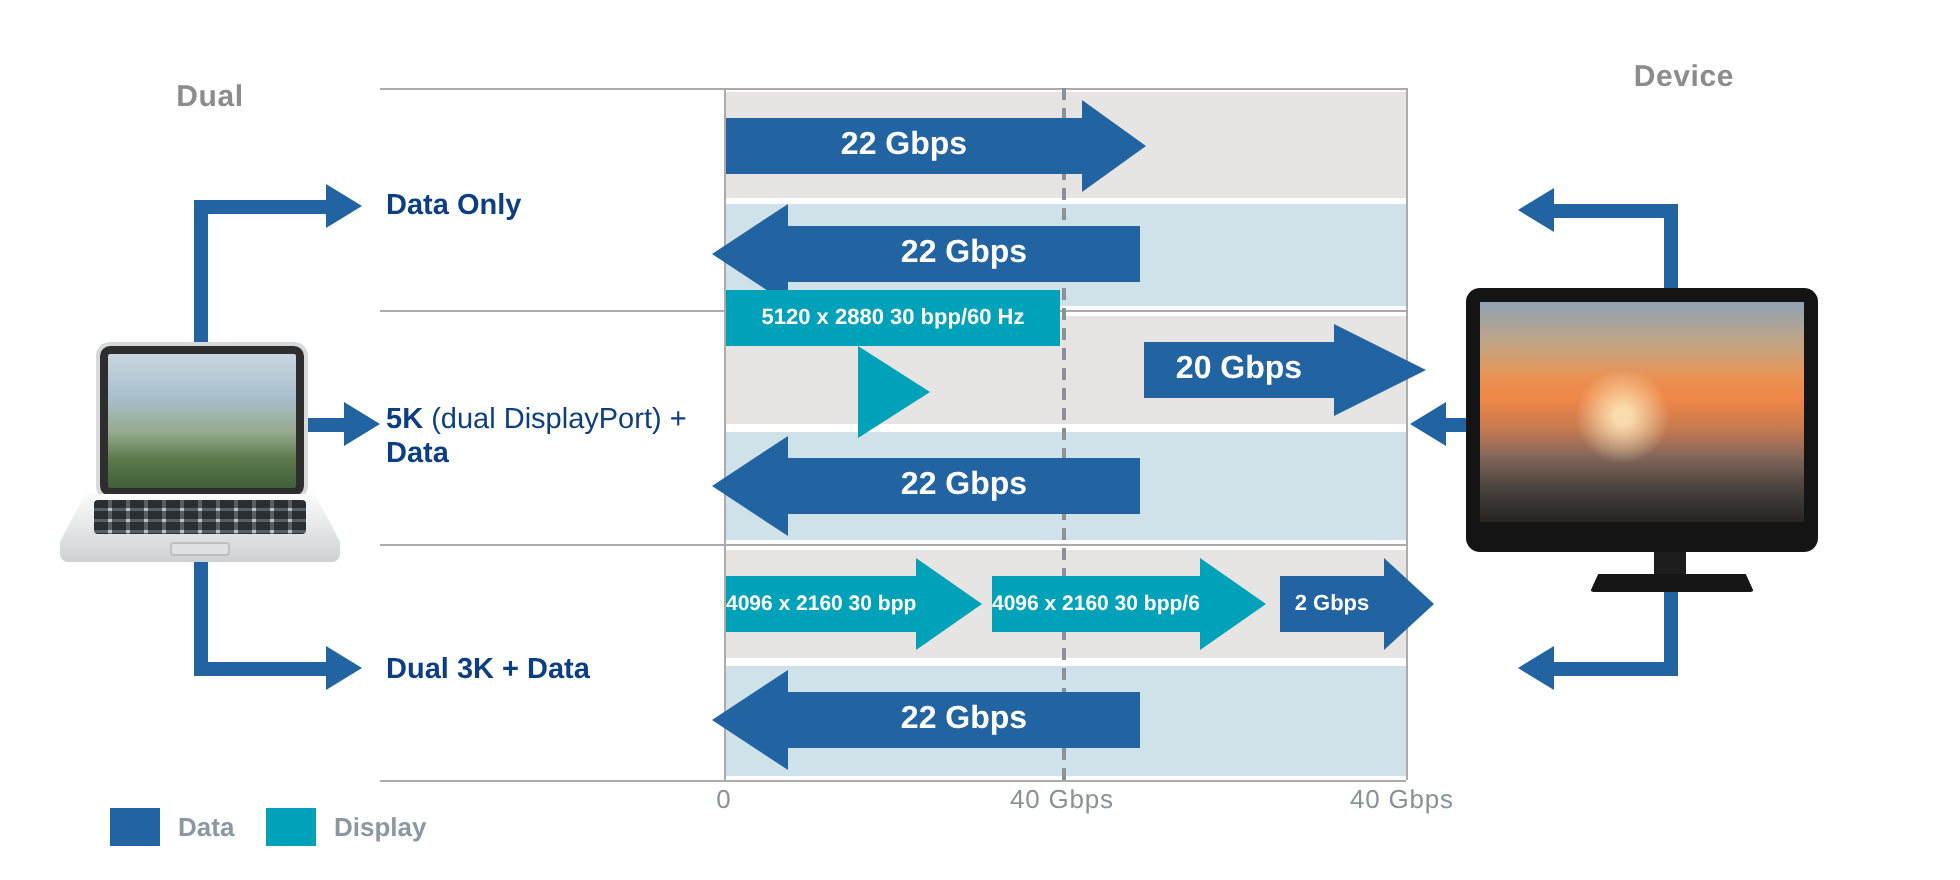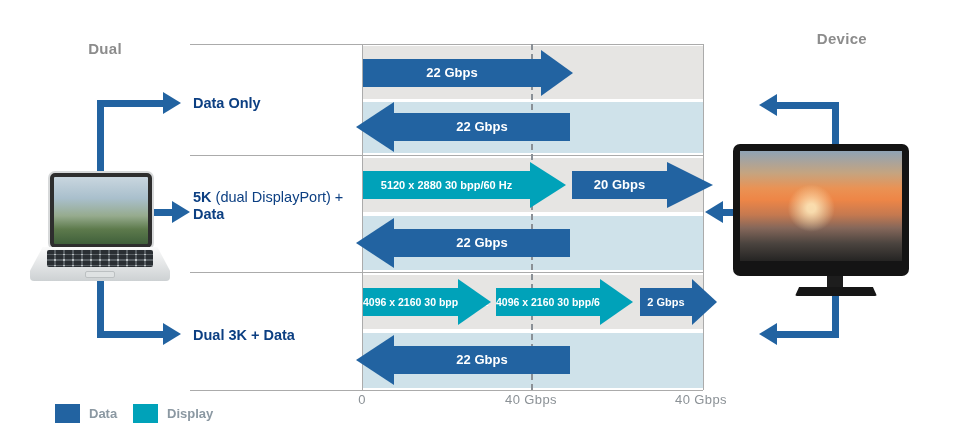--- a/index.html
+++ b/index.html
@@ -23,21 +23,21 @@
 
   
   .harrow { position:absolute; display:flex; align-items:center; z-index:5; }
   .harrow .body { height:28px; line-height:28px; text-align:center; color:#fff;
                   font-weight:bold; font-size:11px; white-space:nowrap; }
   .harrow .head { width:0; height:0; }
   .harrow.r .head { border-top:23px solid transparent; border-bottom:23px solid transparent;
                     border-left:32px solid transparent; }
   .harrow.l .head { border-top:25px solid transparent; border-bottom:25px solid transparent;
                     border-right:38px solid transparent; }
-  .harrow.data .body { background:var(--data); font-size:13px; }
+  .harrow.data .body { background:var(--data); font-size:16px; }
   .harrow.data.r .head { border-left-color:var(--data); }
   .harrow.data.l .head { border-right-color:var(--data); }
   .harrow.display .body { background:var(--display); }
   .harrow.display.r .head { border-left-color:var(--display); }
 
   
   .rowlabel { position:absolute; left:193px; color:var(--navy); font-size:14.5px;
               font-weight:bold; line-height:17px; z-index:4; }
   .rowlabel .reg { font-weight:normal; }
 
@@ -114,21 +114,21 @@
 
   <div class="harrow r data" style="left:363px; top:50px;">
     <div class="body" style="width:178px;">22 Gbps</div>
     <div class="head"></div>
   </div>
   <div class="harrow l data" style="left:356px; top:102px;">
     <div class="head"></div>
     <div class="body" style="width:176px;">22 Gbps</div>
   </div>
 
-  <div class="harrow r display" style="left:363px; top:162px;">
+  <div class="harrow r display" style="left:363px; top:145px;flex-direction:column;">
     <div class="body" style="width:167px;">5120 x 2880 30 bpp/60 Hz</div>
     <div class="head" style="border-left-width:36px;"></div>
   </div>
   <div class="harrow r data" style="left:572px; top:162px;">
     <div class="body" style="width:95px;">20 Gbps</div>
     <div class="head" style="border-left-width:46px;"></div>
   </div>
   <div class="harrow l data" style="left:356px; top:218px;">
     <div class="head"></div>
     <div class="body" style="width:176px;">22 Gbps</div>
@@ -145,21 +145,21 @@
   <div class="harrow r data" style="left:640px; top:279px;">
     <div class="body" style="width:52px; font-size:11px;">2 Gbps</div>
     <div class="head" style="border-left-width:25px;"></div>
   </div>
   <div class="harrow l data" style="left:356px; top:335px;">
     <div class="head"></div>
     <div class="body" style="width:176px;">22 Gbps</div>
   </div>
 
   <div class="rowlabel" style="top:95px;text-align:center;">Data Only</div>
-  <div class="rowlabel" style="top:189px;">
+  <div class="rowlabel" style="top:202px;">
     <span>5K</span><span class="reg"> (dual DisplayPort) +</span><br>
     <span>Data</span>
   </div>
   <div class="rowlabel" style="top:327px;">Dual 3K + Data</div>
 
   <div class="tick" style="left:350px; width:24px;">0</div>
   <div class="tick" style="left:496px; width:70px;">40 Gbps</div>
   <div class="tick" style="left:666px; width:70px;">40 Gbps</div>
 
   <div class="legend-swatch" style="left:55px; background:var(--data);"></div>

